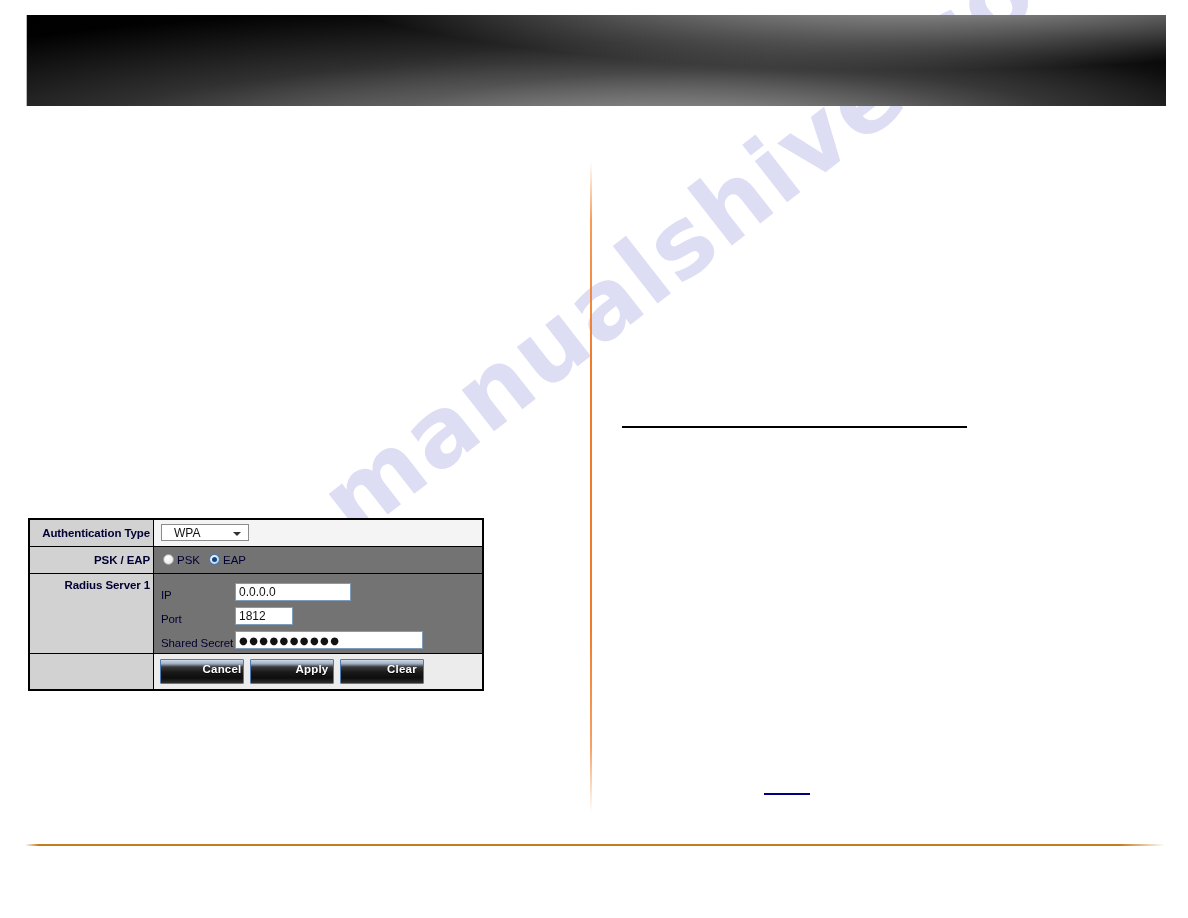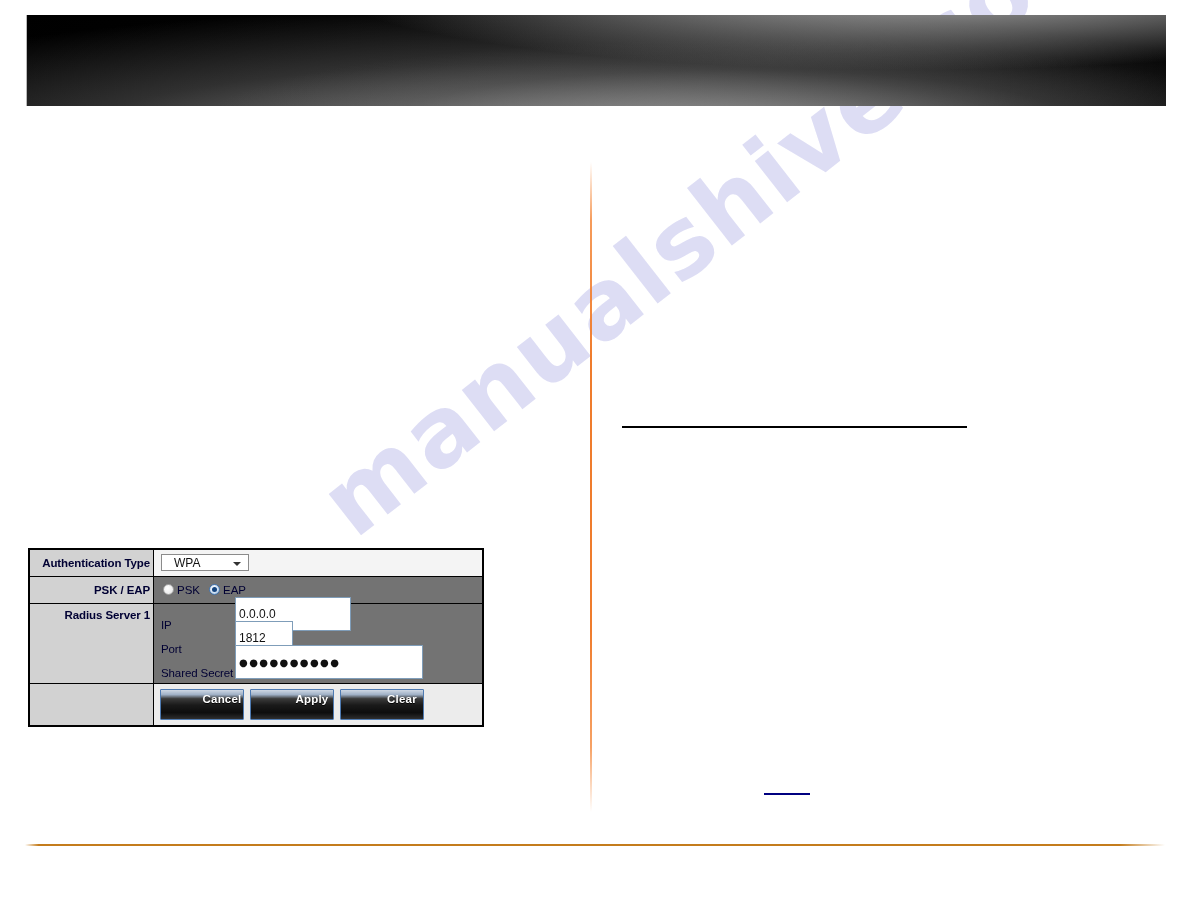--- a/index.html
+++ b/index.html
@@ -115,21 +115,21 @@
       rgba(196,124,28,0) 0%,
       rgba(196,124,28,1) 1.2%,
       rgba(196,124,28,1) 96%,
       rgba(196,124,28,0) 100%);
   }
 
   
   .cfg-table {
     position: absolute;
     left: 28px;
-    top: 548px;
+    top: 518px;
     width: 456px;
     z-index: 4;
     border: 2px solid #000000;
     border-collapse: collapse;
     background: #ffffff;
     table-layout: fixed;
     font-size: 12px;
   }
   .cfg-table td {
     border: 1px solid #000000;
@@ -221,21 +221,21 @@
     color: #000033;
     flex: 0 0 auto;
     letter-spacing: -0.1px;
   }
   .txt-input {
     height: 17px;
     border: 1px solid #7f9db9;
     background: #ffffff;
     font-size: 12px;
     line-height: 17px;
-    padding: 16px 3px;
+    padding: 8px 3px;
     color: #111;
     box-sizing: border-box;
     font-family: "Liberation Sans", sans-serif;
   }
   .txt-input.ip { width: 116px; }
   .txt-input.port { width: 58px; }
   .txt-input.secret {
     width: 188px;
     font-family: "DejaVu Sans", sans-serif;
     font-size: 10px;
@@ -243,21 +243,21 @@
   }
 
   
   .btn-cell {
     background: #ececec;
     padding: 5px 0 5px 6px !important;
   }
   .btn {
     display: inline-block;
     width: 84px;
-    height: 31px;
+    height: 25px;
     margin-right: 6px;
     border: 1px solid #4f7bb2;
     border-radius: 1px;
     box-sizing: border-box;
     background: linear-gradient(to bottom,
       #cfd8e4 0%, #9fb0c6 16%, #3a3a3a 30%,
       #1a1a1a 52%, #0d0d0d 78%, #2e2e2e 100%);
     color: #ffffff;
     font-size: 11.5px;
     font-weight: bold;

